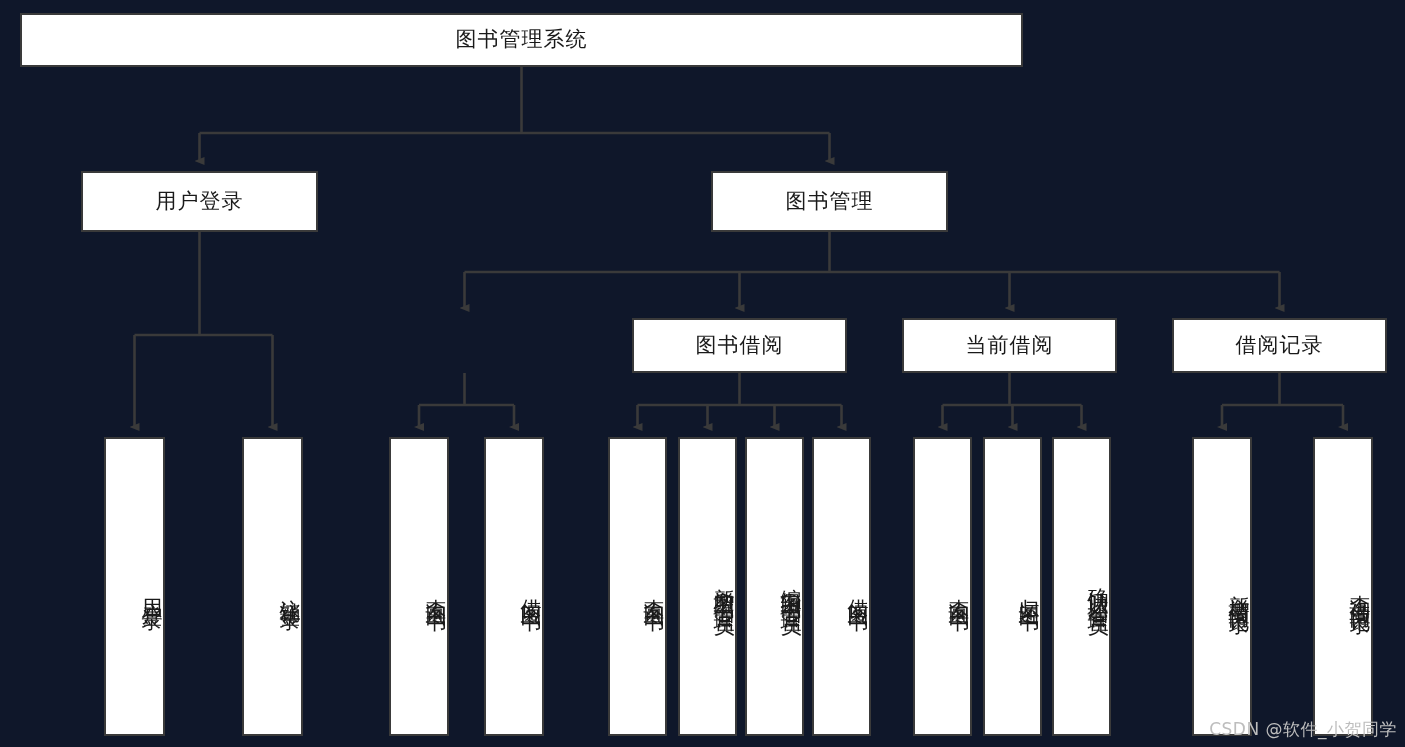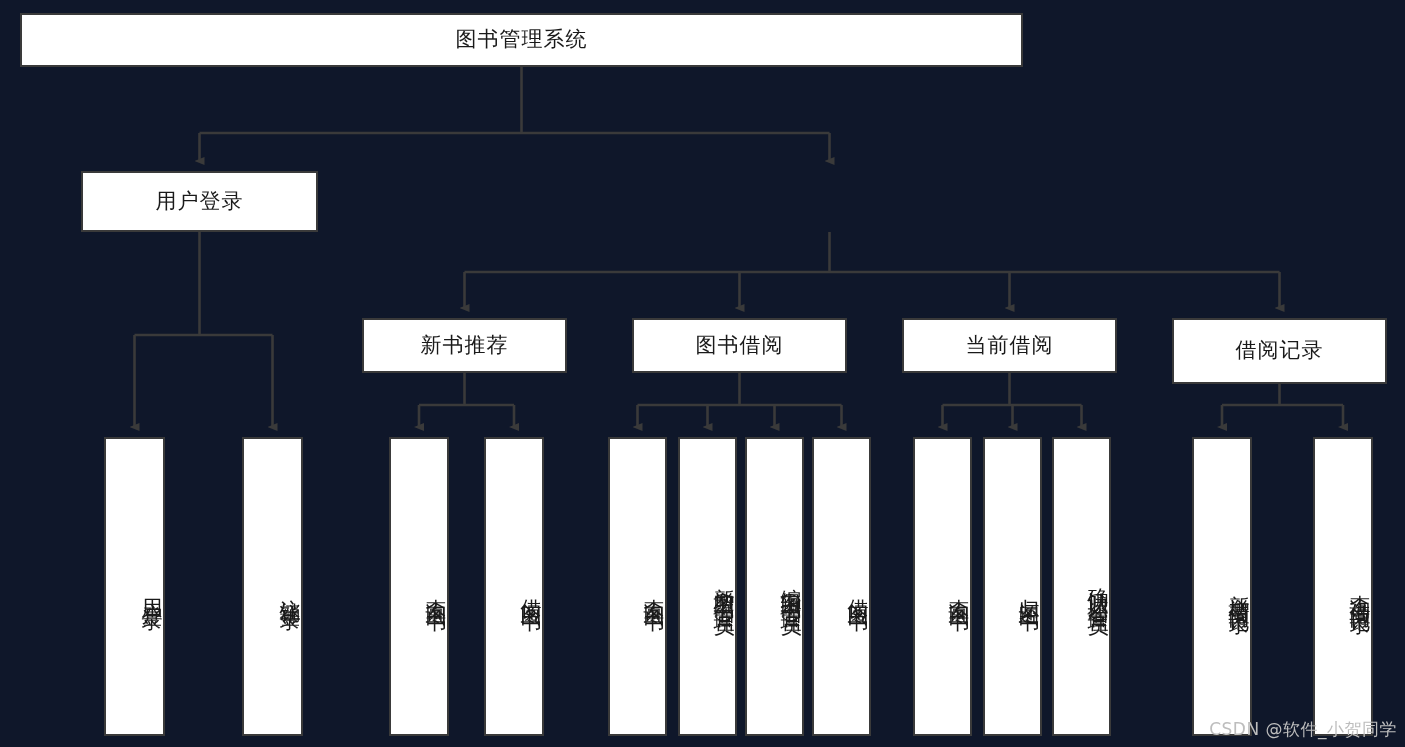--- a/index.html
+++ b/index.html
@@ -117,31 +117,31 @@
       </g>
   </svg>
 
   <div class="node node-h" id="n-root" style="left: 20px; top: 13px; width: 1003px; height: 54px;">
     <span class="label">图书管理系统</span>
   </div>
 
   <div class="node node-h" id="n-user-login" style="left: 81px; top: 171px; width: 237px; height: 61px;">
     <span class="label">用户登录</span>
   </div>
+  <div class="node node-h" id="n-book-manage" style="left: 711px; top: 171px; width: 237px; height: 61px;">
+    <span class="label">图书管理</span>
+  </div>
 
-  <div class="node node-h" id="n-new-book-recommend" style="left: 362px; top: 318px; width: 205px; height: 55px;">
-    <span class="label">新书推荐</span>
-  </div>
   <div class="node node-h" id="n-book-borrow" style="left: 632px; top: 318px; width: 215px; height: 55px;">
     <span class="label">图书借阅</span>
   </div>
   <div class="node node-h" id="n-current-borrow" style="left: 902px; top: 318px; width: 215px; height: 55px;">
     <span class="label">当前借阅</span>
   </div>
-  <div class="node node-h" id="n-borrow-record" style="left: 1172px; top: 318px; width: 215px; height: 66px; font-family: Liberation Serif, serif;">
+  <div class="node node-h" id="n-borrow-record" style="left: 1172px; top: 318px; width: 215px; height: 55px; font-family: Liberation Serif, serif;">
     <span class="label">借阅记录</span>
   </div>
 
   <div class="node node-v" id="n-leaf-user-login" style="left: 104px; top: 437px; width: 61px; height: 299px;">
     <span class="label">用户登录</span>
   </div>
   <div class="node node-v" id="n-leaf-user-logout" style="left: 242px; top: 437px; width: 61px; height: 299px;">
     <span class="label">注销登录</span>
   </div>
   <div class="node node-v" id="n-leaf-query-book-recommend" style="left: 389px; top: 437px; width: 60px; height: 299px;">

